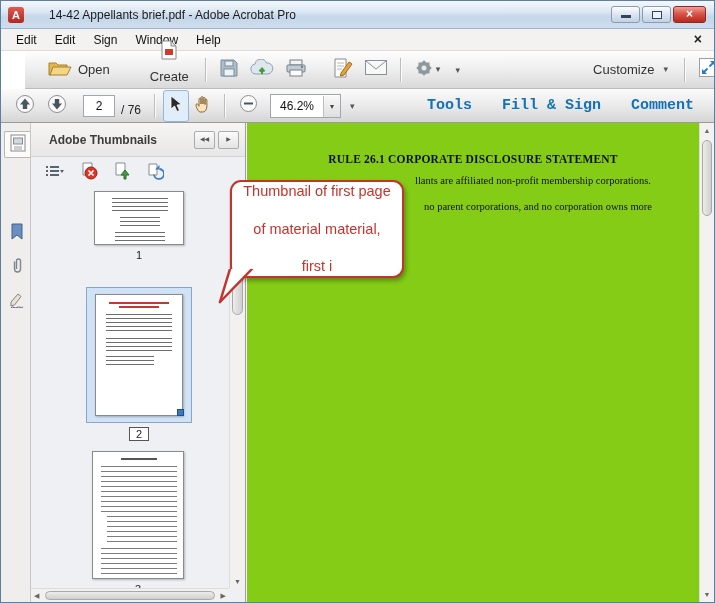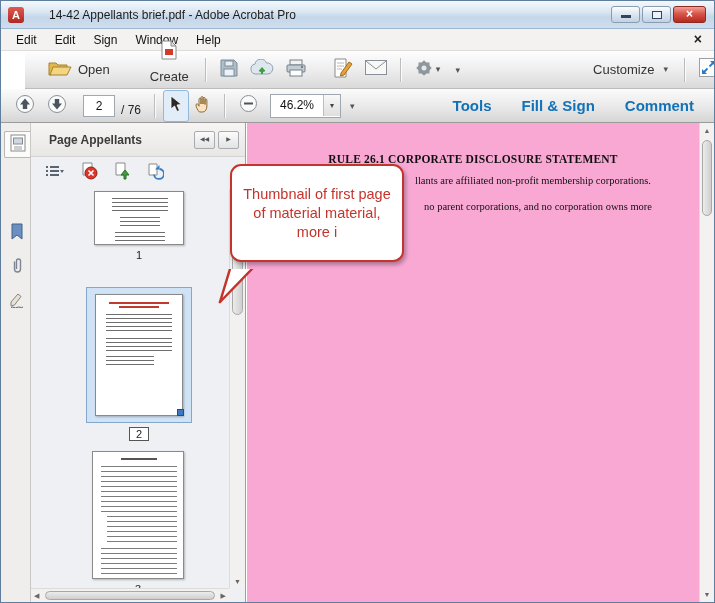--- a/index.html
+++ b/index.html
@@ -24,25 +24,25 @@
   .toolbar1{position:absolute;left:8px;top:50px;width:100%;height:38px;background:linear-gradient(#fefefe,#ececec 55%,#d9d9d9);border-bottom:1px solid #bcbcbc;box-sizing:border-box;display:flex;align-items:center;padding:0 14px;margin-left:16px;}
   .toolbar2{position:absolute;left:0;top:88px;width:100%;height:34px;background:linear-gradient(#fbfbfb,#e7e7e7 60%,#d5d5d5);border-bottom:1px solid #9b9b9b;box-sizing:border-box;display:flex;align-items:center;padding:0 8px;}
   .tb-btn{display:flex;align-items:center;gap:6px;padding:5px 8px;border:1px solid transparent;border-radius:3px;font-size:13px;color:#333;}
   .icon-btn{display:flex;align-items:center;padding:4px 5px;border:1px solid transparent;border-radius:3px;}
   .icon-btn.active{background:#e1edf8;border-color:#93b9da;}
   .sep{width:1px;height:24px;background:#bdbdbd;border-right:1px solid #fbfbfb;margin:0 7px;}
   .dd{font-size:9px;color:#555;margin-left:3px;line-height:1;}
   .spacer{flex:1;}
   .page-box{width:30px;height:20px;background:#fff;border:1px solid #9fa8b0;text-align:center;line-height:20px;font-size:12px;color:#111;margin-left:10px;}
   .page-total{margin:8px 6px 0 6px;font-size:12px;color:#222;}
-  .zoom-box{display:flex;align-items:center;height:22px;background:#fff;border:1px solid #9fa8b0;margin-left:6px;}
+  .zoom-box{display:flex;align-items:flex-end;height:22px;background:#fff;border:1px solid #9fa8b0;margin-left:6px;}
   .zoom-val{padding:0 9px;font-size:12px;line-height:21px;color:#111;}
   .zoom-dd{width:16px;border-left:1px solid #b8bec4;background:linear-gradient(#f8f8f8,#dfdfdf);text-align:center;font-size:8px;line-height:21px;color:#444;}
   .overflow-chevron{font-size:9px;color:#555;margin-left:9px;}
-  .right-tabs{margin-left:auto;display:flex;align-items:center;gap:30px;padding-right:12px;}
+  .right-tabs{margin-left:auto;display:flex;align-items:center;gap:30px;padding-right:12px;font-family:Liberation Mono, monospace;}
   .blue-tab{color:#1172b8;font-size:15px;font-weight:600;}
 
   
   .sidestrip{position:absolute;left:0;top:122px;width:30px;bottom:0;background:#efeeec;border-right:1px solid #c9c8c6;box-sizing:border-box;}
   .strip-icon{position:absolute;left:3px;width:25px;height:25px;display:flex;align-items:center;justify-content:center;}
   .strip-icon.active{background:#fbfbfa;border:1px solid #b9b8b6;border-right:none;border-radius:2px 0 0 2px;}
 
   
   .panel{position:absolute;left:30px;top:122px;width:215px;bottom:0;background:#eef0f3;border-right:1px solid #9aa0a6;box-sizing:border-box;}
   .panel-header{position:absolute;left:0;top:0;width:100%;height:34px;background:linear-gradient(#f6f5f4,#e9e7e5);border-bottom:1px solid #d6d4d2;box-sizing:border-box;display:flex;align-items:center;padding:0 6px;}
@@ -62,26 +62,26 @@
 
   
   .panel-vscroll{position:absolute;right:0;top:66px;width:16px;bottom:14px;background:#f2f1f0;border-left:1px solid #dcdcdc;box-sizing:border-box;}
   .panel-hscroll{position:absolute;left:0;right:16px;bottom:0;height:14px;background:#f2f1f0;border-top:1px solid #dcdcdc;box-sizing:border-box;}
   .scroll-arrow{position:absolute;font-size:7px;color:#666;text-align:center;}
   .v-thumb{position:absolute;left:2px;right:2px;background:linear-gradient(90deg,#ececec,#cfcfcf);border:1px solid #a8a8a8;border-radius:7px;}
   .h-thumb{position:absolute;top:2px;bottom:2px;background:linear-gradient(#ececec,#cfcfcf);border:1px solid #a8a8a8;border-radius:7px;}
   .doc-vscroll{position:absolute;right:0;top:122px;width:15px;bottom:0;background:#f3f2f1;border-left:1px solid #dcdcdc;box-sizing:border-box;}
 
   
-  .docarea{position:absolute;left:246px;top:122px;right:15px;bottom:0;background:#f9a8d4;overflow:hidden;}
+  .docarea{position:absolute;left:246px;top:122px;right:15px;bottom:0;background:#84cc16;overflow:hidden;}
   .doc-heading{position:absolute;left:0;top:30px;width:100%;text-align:center;font-family:"Liberation Serif",serif;font-weight:bold;font-size:11.5px;color:#101010;letter-spacing:0.2px;}
   .doc-frag{position:absolute;font-family:"Liberation Serif",serif;font-size:10.5px;color:#101010;white-space:nowrap;}
 
   
-  .callout{position:absolute;left:229px;top:163px;width:170px;height:94px;background:#fff;border:2.5px solid #c5342c;border-radius:11px;box-shadow:2px 3px 4px rgba(0,0,0,0.3);z-index:50;display:flex;flex-direction:column;justify-content:center;align-items:center;box-sizing:content-box;}
+  .callout{position:absolute;left:229px;top:179px;width:170px;height:94px;background:#fff;border:2.5px solid #c5342c;border-radius:11px;box-shadow:2px 3px 4px rgba(0,0,0,0.3);z-index:50;display:flex;flex-direction:column;justify-content:space-between;align-items:center;box-sizing:content-box;}
   .callout-line{font-size:14.5px;line-height:19px;color:#c5342c;text-align:center;}
   .callout-tail{position:absolute;left:205px;top:268px;z-index:51;}
 </style>
 </head>
 <body>
 
 <div class="window">
 
   <div class="titlebar">
     <div class="pdf-icon">A</div>
@@ -287,21 +287,21 @@
         <svg width="16" height="16" viewBox="0 0 16 16">
             <path d="M2 10 L9 2 l3 2.5 L5.5 13 2 14 z" fill="#e8e3da" stroke="#8a8278"></path>
             <path d="M2 15.5 c2 -1.5 4 1.5 6 0 s4 1 6 -0.5" fill="none" stroke="#5a6470"></path>
           </svg>
       </span>
     </div>
   </div>
 
   <div class="panel">
     <div class="panel-header">
-      <span class="panel-title">Page Appellants</span>
+      <span class="panel-title">Adobe Thumbnails</span>
       <div class="panel-nav-btn"><span>◀◀</span></div>
       <div class="panel-nav-btn"><span>▶</span></div>
     </div>
     <div class="panel-toolbar">
       <div class="ptb-btn">
         <span>
           <svg width="20" height="14" viewBox="0 0 20 14">
               <rect x="1" y="2" width="2" height="2" fill="#5a6470"></rect>
               <rect x="5" y="2" width="9" height="2" fill="#5a6470"></rect>
               <rect x="1" y="6" width="2" height="2" fill="#5a6470"></rect>
@@ -393,21 +393,21 @@
 
   <div class="doc-vscroll">
     <span class="scroll-arrow" style="left:0;top:4px;width:100%;">▲</span>
     <div class="v-thumb" style="top:17px;height:74px;"></div>
     <span class="scroll-arrow" style="left:0;bottom:4px;width:100%;">▼</span>
   </div>
 
   <div class="callout">
     <div class="callout-line">Thumbnail of first page</div>
     <div class="callout-line">of material material,</div>
-    <div class="callout-line">more i</div>
+    <div class="callout-line">first i</div>
   </div>
   <svg class="callout-tail" width="50" height="38" viewBox="0 0 50 38">
     <polygon points="24,0 46,0 14,33" fill="#ffffff"></polygon>
     <line x1="24" y1="0" x2="14" y2="33" stroke="#c5342c" stroke-width="2.5" stroke-linecap="round"></line>
     <line x1="46" y1="0" x2="14" y2="33" stroke="#c5342c" stroke-width="2.5" stroke-linecap="round"></line>
   </svg>
 
 </div>
 
 </body></html>

